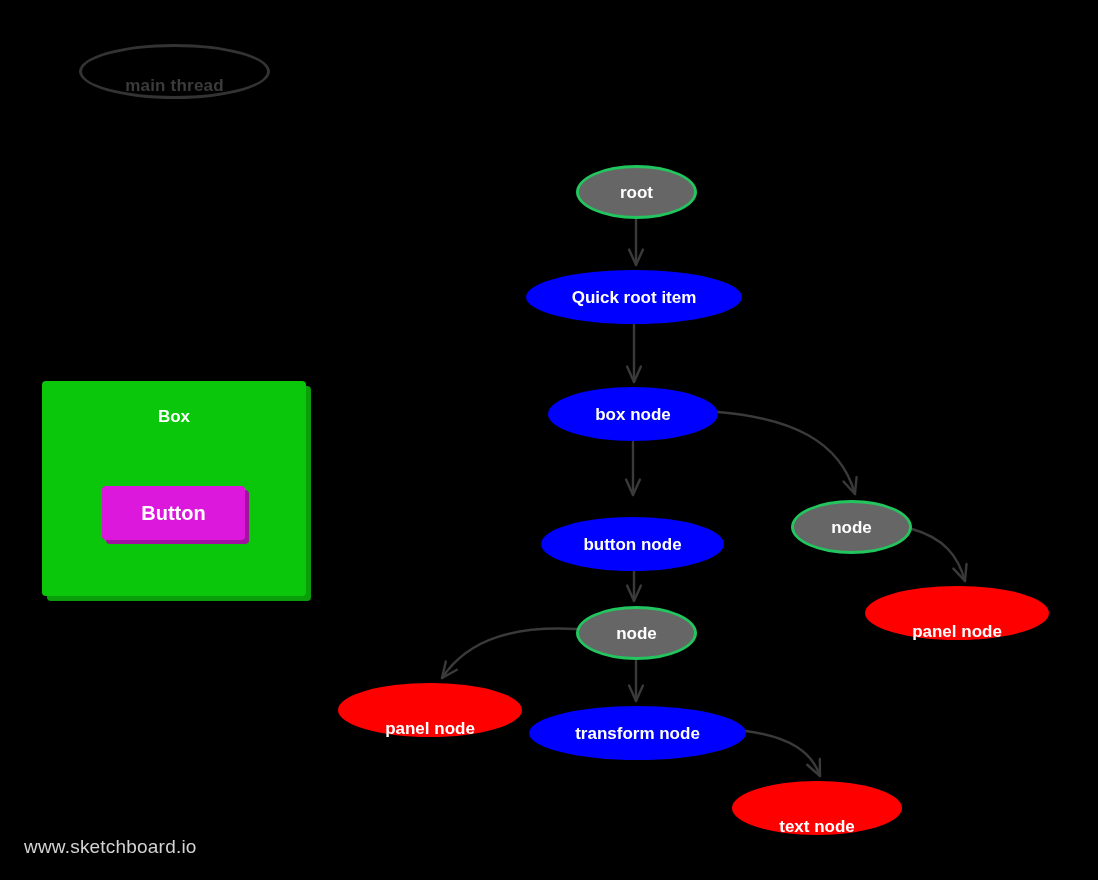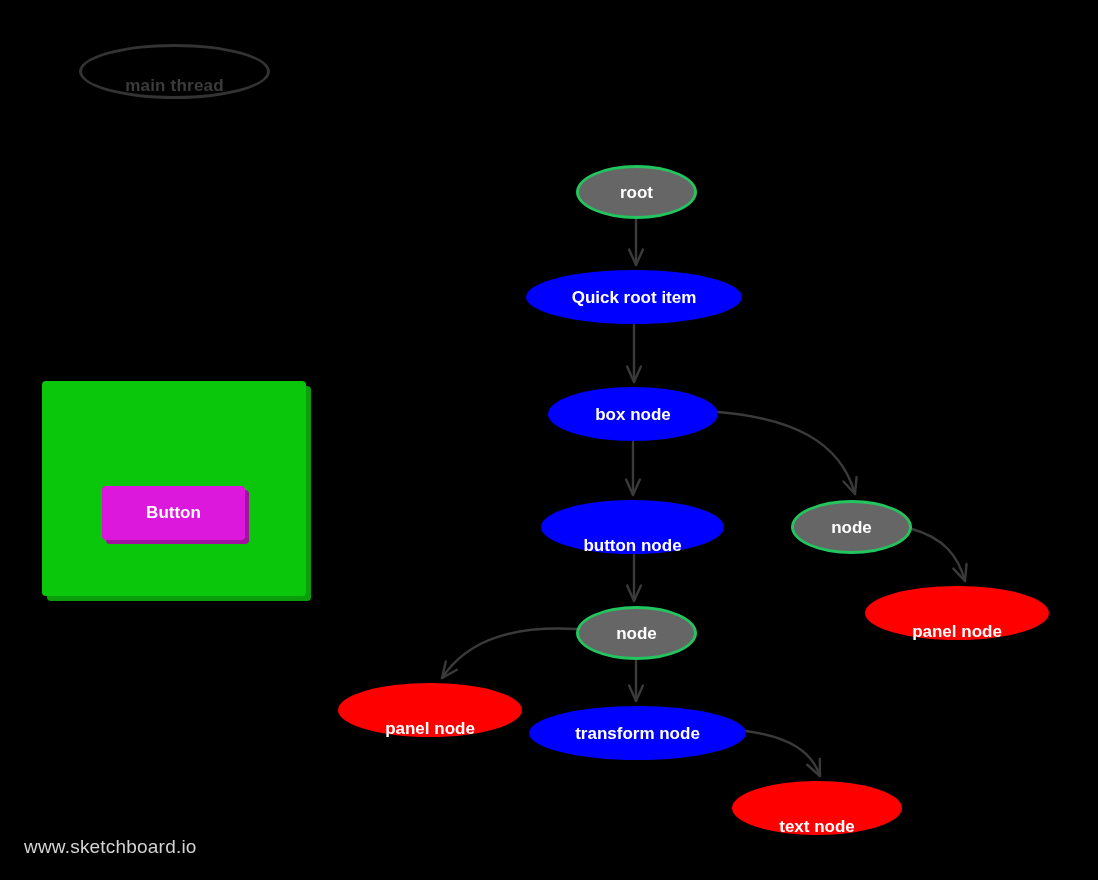--- a/index.html
+++ b/index.html
@@ -94,21 +94,21 @@
     box-sizing: border-box;
     background: #dd18dd;
     border-radius: 4px;
     box-shadow: 4px 4px 0 0 #a112a1;
     display: flex;
     align-items: center;
     justify-content: center;
   }
   .button-widget-label {
     color: #ffffff;
-    font-size: 17px;
+    font-size: 20px;
     font-weight: bold;
   }
 
   
   .watermark {
     position: absolute;
     left: 24px;
     top: 836px;
     color: #d3d3d3;
     font-size: 19px;
@@ -144,20 +144,21 @@
         <path d="M 807.24 764.77 L 820.00 776.00 L 819.84 759.00" fill="none" stroke="#3a3a3a" stroke-width="2.4" stroke-linecap="round" stroke-linejoin="round"></path>
       </g>
   </svg>
 
   <div class="thread-ellipse" style="left:79px; top:44px; width:191px; height:55px;align-items:flex-end;">
     <span class="thread-label">main thread</span>
   </div>
 
 
   <div class="box-widget" style="left:42px; top:381px; width:264px; height:215px;">
+    <div class="box-widget-title">Box</div>
     <div class="button-widget" style="left:60px; top:105px; width:143px; height:54px;">
       <span class="button-widget-label">Button</span>
     </div>
   </div>
 
   <div class="node gray" style="left:576px; top:165px; width:121px; height:54px;">
     <span class="node-label">root</span>
   </div>
 
   <div class="node blue" style="left:526px; top:270px; width:216px; height:54px;">
@@ -165,21 +166,21 @@
   </div>
 
   <div class="node blue" style="left:548px; top:387px; width:170px; height:54px;">
     <span class="node-label">box node</span>
   </div>
 
   <div class="node gray" style="left:791px; top:500px; width:121px; height:54px;">
     <span class="node-label">node</span>
   </div>
 
-  <div class="node blue" style="left:541px; top:500px; width:183px; height:54px;align-items:flex-end;">
+  <div class="node blue" style="left:541px; top:517px; width:183px; height:54px;">
     <span class="node-label">button node</span>
   </div>
 
   <div class="node red" style="left:865px; top:586px; width:184px; height:54px;">
     <span class="node-label">panel node</span>
   </div>
 
   <div class="node gray" style="left:576px; top:606px; width:121px; height:54px;">
     <span class="node-label">node</span>
   </div>

